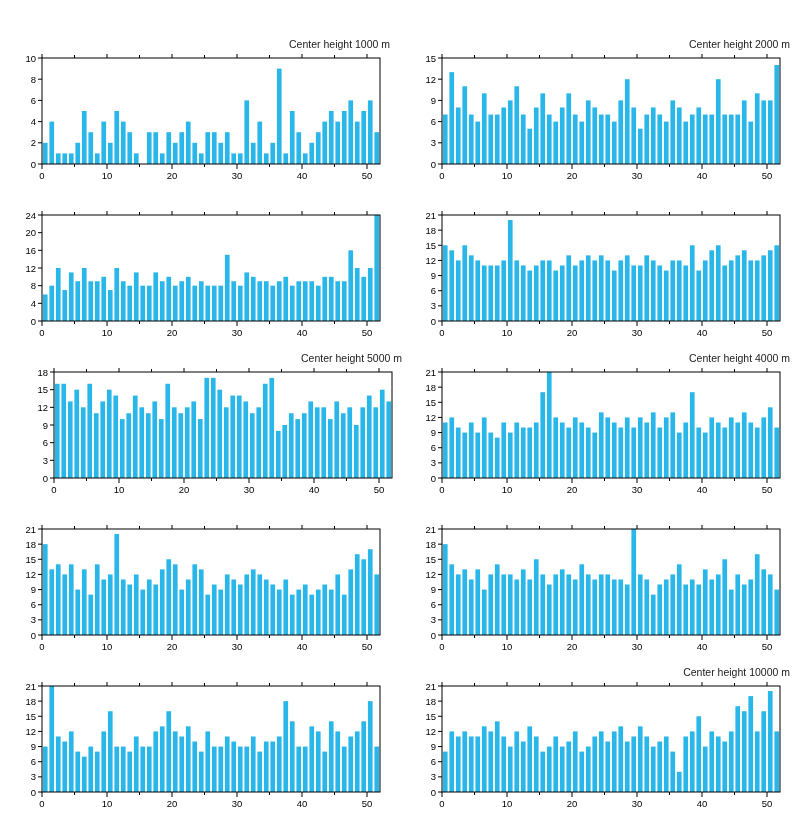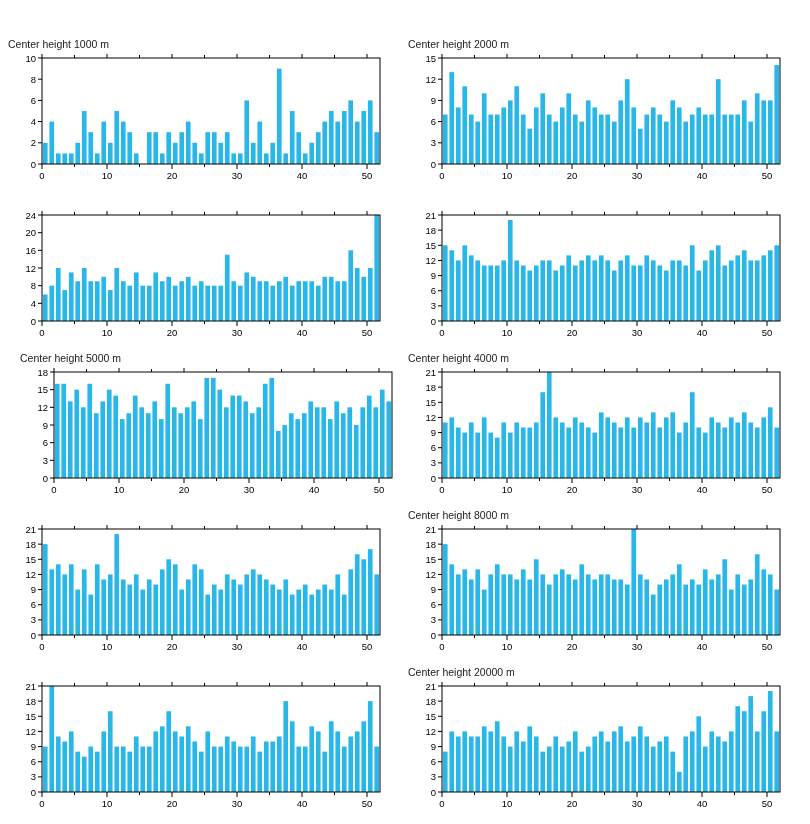--- a/index.html
+++ b/index.html
@@ -37,21 +37,21 @@
     height: 786px;
   }
   .panel {
     position: absolute;
   }
   .panel-title {
     position: absolute;
     top: 0;
     left: 0;
     width: 100%;
-    text-align: left;
+    text-align: right;
     font-size: 10.5px;
     color: #1a1a1a;
   }
   .plotwrap {
     position: absolute;
     left: 0;
     top: 16px;
     width: 100%;
   }
   svg {
@@ -786,21 +786,20 @@
             <text x="294" y="125" text-anchor="middle" class="ticklabel">40</text>
             <line x1="326.5" x2="326.5" y1="110" y2="113" class="tick"></line>
             <line x1="326.5" x2="326.5" y1="4" y2="1" class="tick"></line>
             <line x1="359" x2="359" y1="110" y2="115" class="tick"></line>
             <line x1="359" x2="359" y1="4" y2="-1" class="tick"></line>
             <text x="359" y="125" text-anchor="middle" class="ticklabel">50</text>
           </svg>
         </div>
       </div>
       <div class="panel" style="left: 408px; top: 471px; width: 382px; height: 157px;">
-        <div class="panel-title">Center height 8000 m</div>
         <div class="plotwrap">
           <svg width="382" height="132">
             <rect class="bar" x="34.91" y="19.14" width="4.68" height="90.86"></rect>
             <rect class="bar" x="41.41" y="39.33" width="4.68" height="70.67"></rect>
             <rect class="bar" x="47.91" y="49.43" width="4.68" height="60.57"></rect>
             <rect class="bar" x="54.41" y="44.38" width="4.68" height="65.62"></rect>
             <rect class="bar" x="60.91" y="54.48" width="4.68" height="55.52"></rect>
             <rect class="bar" x="67.41" y="44.38" width="4.68" height="65.62"></rect>
             <rect class="bar" x="73.91" y="64.57" width="4.68" height="45.43"></rect>
             <rect class="bar" x="80.41" y="49.43" width="4.68" height="60.57"></rect>
@@ -993,21 +992,21 @@
             <text x="294" y="125" text-anchor="middle" class="ticklabel">40</text>
             <line x1="326.5" x2="326.5" y1="110" y2="113" class="tick"></line>
             <line x1="326.5" x2="326.5" y1="4" y2="1" class="tick"></line>
             <line x1="359" x2="359" y1="110" y2="115" class="tick"></line>
             <line x1="359" x2="359" y1="4" y2="-1" class="tick"></line>
             <text x="359" y="125" text-anchor="middle" class="ticklabel">50</text>
           </svg>
         </div>
       </div>
       <div class="panel" style="left: 408px; top: 628px; width: 382px; height: 157px;">
-        <div class="panel-title">Center height 20000 m</div>
+        <div class="panel-title">Center height 10000 m</div>
         <div class="plotwrap">
           <svg width="382" height="132">
             <rect class="bar" x="34.91" y="69.62" width="4.68" height="40.38"></rect>
             <rect class="bar" x="41.41" y="49.43" width="4.68" height="60.57"></rect>
             <rect class="bar" x="47.91" y="54.48" width="4.68" height="55.52"></rect>
             <rect class="bar" x="54.41" y="49.43" width="4.68" height="60.57"></rect>
             <rect class="bar" x="60.91" y="54.48" width="4.68" height="55.52"></rect>
             <rect class="bar" x="67.41" y="54.48" width="4.68" height="55.52"></rect>
             <rect class="bar" x="73.91" y="44.38" width="4.68" height="65.62"></rect>
             <rect class="bar" x="80.41" y="49.43" width="4.68" height="60.57"></rect>

